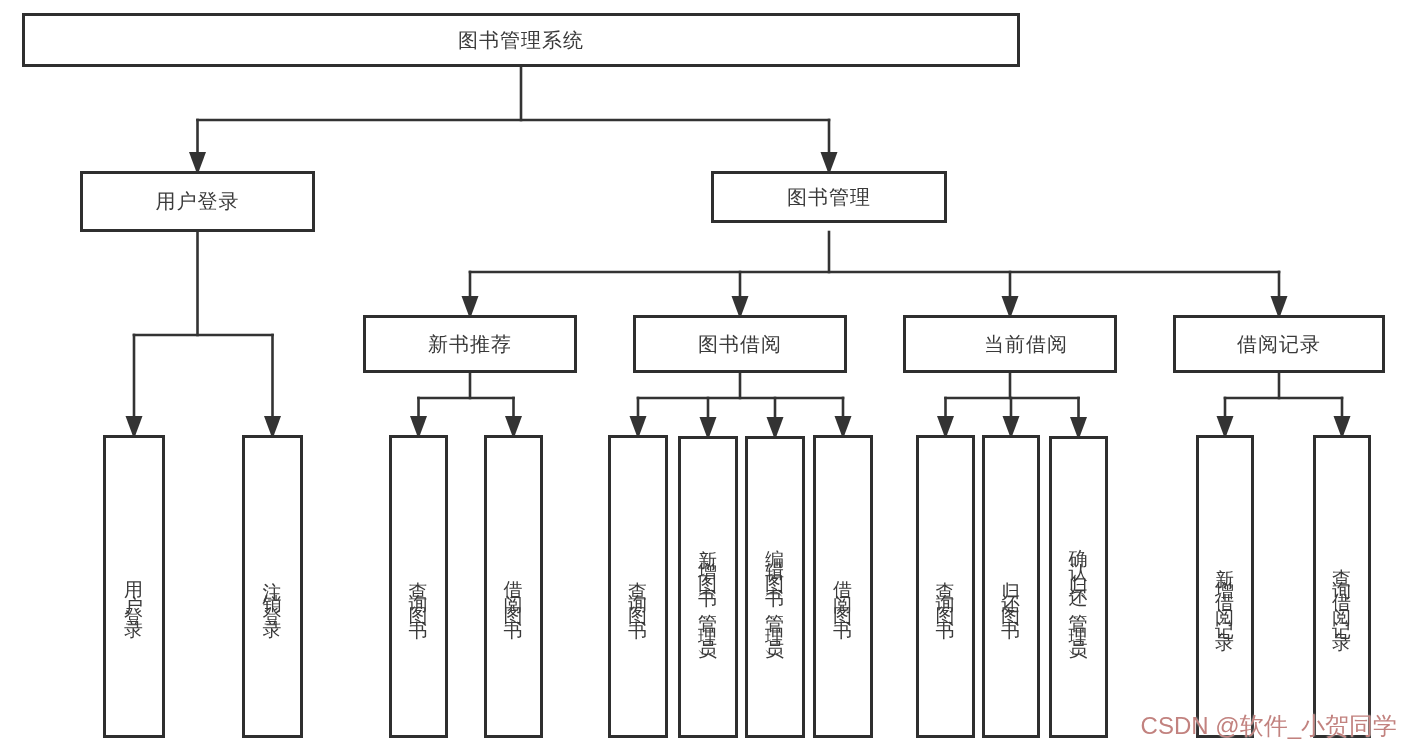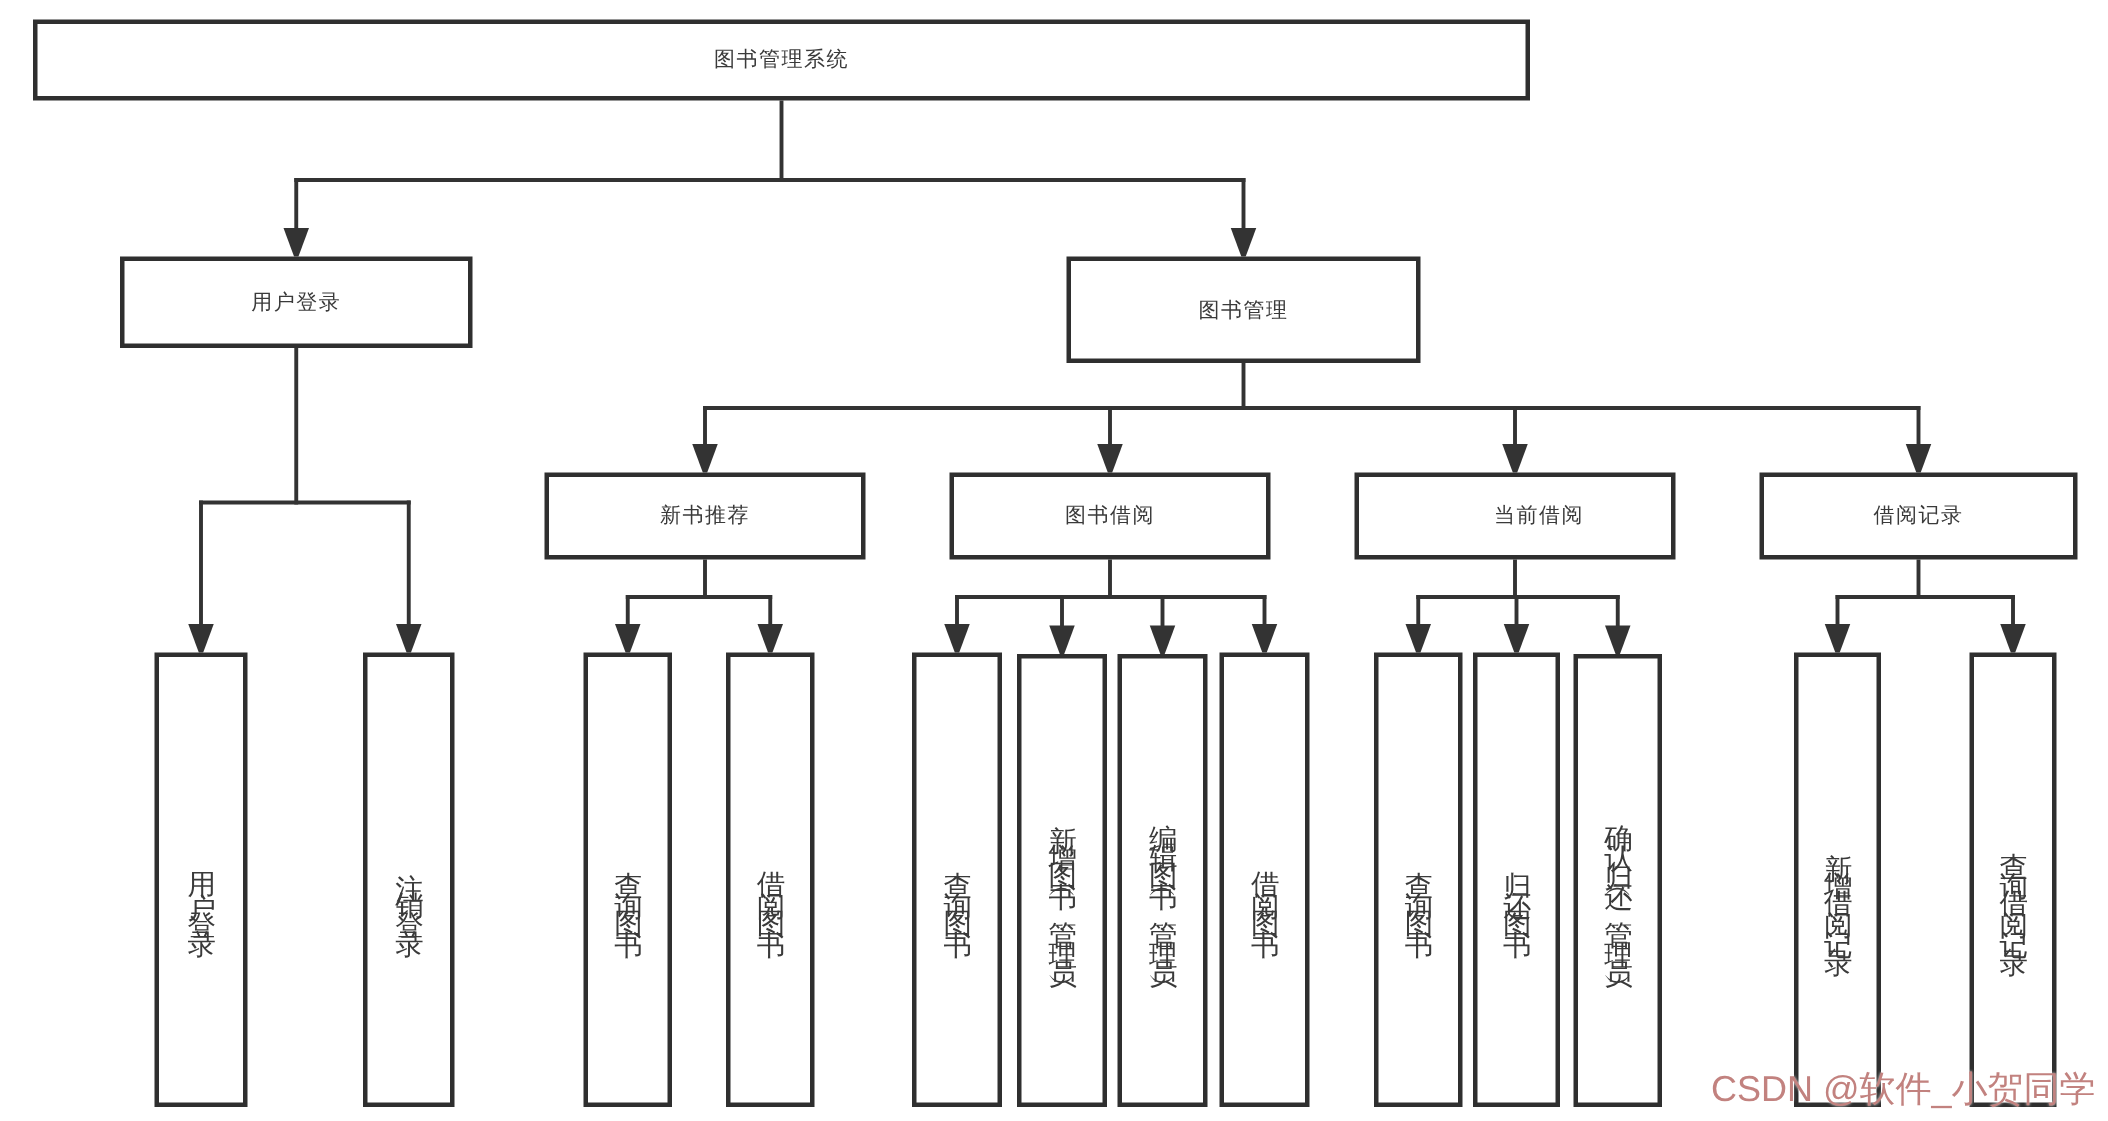--- a/index.html
+++ b/index.html
@@ -14,21 +14,21 @@
   .node{
     position:absolute;
     box-sizing:border-box;
     background:#ffffff;
     border:3px solid #2f2f2f;
     display:flex;align-items:center;justify-content:center;
     color:#3a3a3a;
     z-index:2;
   }
   .node.h .lbl{
-    font-size:14px;
+    font-size:20px;
     letter-spacing:1px;
     white-space:nowrap;
   }
   .node.v .lbl{
     writing-mode:vertical-rl;
     text-orientation:mixed;
     font-size:19px;
     letter-spacing:13px;
     line-height:1;
     margin-top:10px;
@@ -101,21 +101,21 @@
       <line x1="1342" y1="398" x2="1342" y2="418" stroke="#333333" stroke-width="2.6" stroke-linecap="square"></line>
       <polygon points="1333.5,416 1350.5,416 1342,439" fill="#333333"></polygon>
     </svg>
   <div id="nodes">
       <div class="node h" style="left: 22px; top: 13px; width: 998px; height: 54px;">
         <span class="lbl">图书管理系统</span>
       </div>
       <div class="node h" style="left: 80px; top: 171px; width: 235px; height: 61px;">
         <span class="lbl">用户登录</span>
       </div>
-      <div class="node h" style="left: 711px; top: 171px; width: 236px; height: 71px;">
+      <div class="node h" style="left: 711px; top: 171px; width: 236px; height: 52px;">
         <span class="lbl">图书管理</span>
       </div>
       <div class="node h" style="left: 363px; top: 315px; width: 214px; height: 58px; text-align: center;">
         <span class="lbl">新书推荐</span>
       </div>
       <div class="node h" style="left: 633px; top: 315px; width: 214px; height: 58px;">
         <span class="lbl">图书借阅</span>
       </div>
       <div class="node h" style="left: 903px; top: 315px; width: 214px; height: 58px; padding-left: 32px;">
         <span class="lbl">当前借阅</span>

